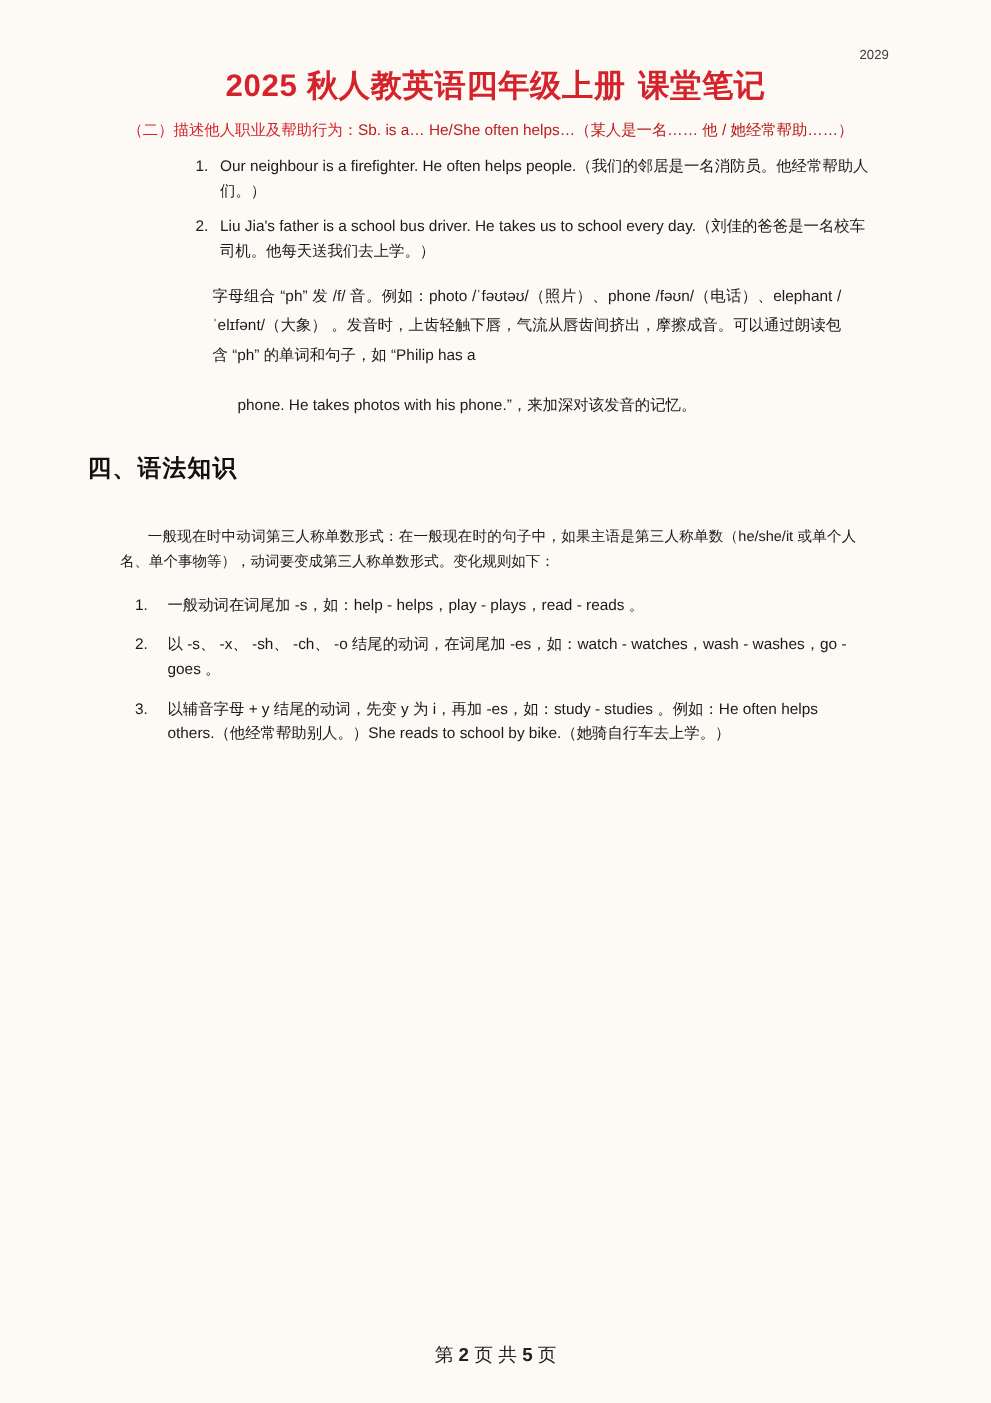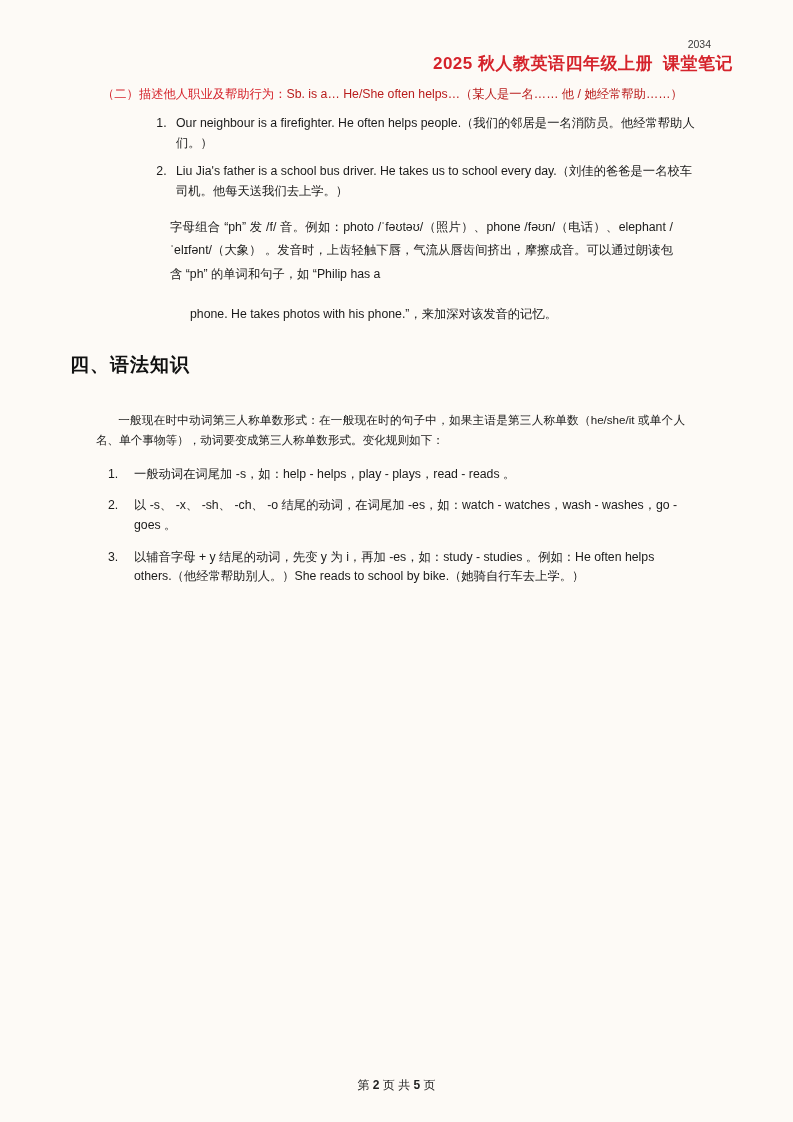--- a/index.html
+++ b/index.html
@@ -23,24 +23,24 @@
     padding: 0 60px;
   }
   .corner-year {
     position: absolute;
     top: 38px;
     right: 82px;
     font-size: 10.5px;
     color: #3a3a3a;
   }
   .doc-title {
-    text-align: right;
+    text-align: center;
     margin: 0;
     padding-top: 52px;
-    font-size: 17px;
+    font-size: 25px;
     font-weight: bold;
     color: #d5232b;
     letter-spacing: 0.5px;
   }
   .doc-title .t-sub {
     margin-left: 10px;
   }
 
   
   .red-head {
@@ -125,33 +125,33 @@
     left: 0;
     top: 0;
   }
 
   .footer {
     position: absolute;
     bottom: 28px;
     left: 0;
     width: 793px;
     text-align: center;
-    font-size: 12px;
+    font-size: 15px;
     color: #222;
   }
   .footer b {
     font-weight: bold;
   }
 </style>
 </head>
 <body>
 
 <div class="page">
 
-  <div class="corner-year">2034</div>
+  <div class="corner-year">2029</div>
 
   <h1 class="doc-title">
     <span>2025 秋人教英语四年级上册</span><span class="t-sub">课堂笔记</span>
   </h1>
 
   <p class="red-head">
     <span>（二）描述他人职业及帮助行为：</span><span class="black">Sb. is a… He/She often helps…（某人是一名…… 他 / 她经常帮助……）</span>
   </p>
 
   <ol class="examples">

